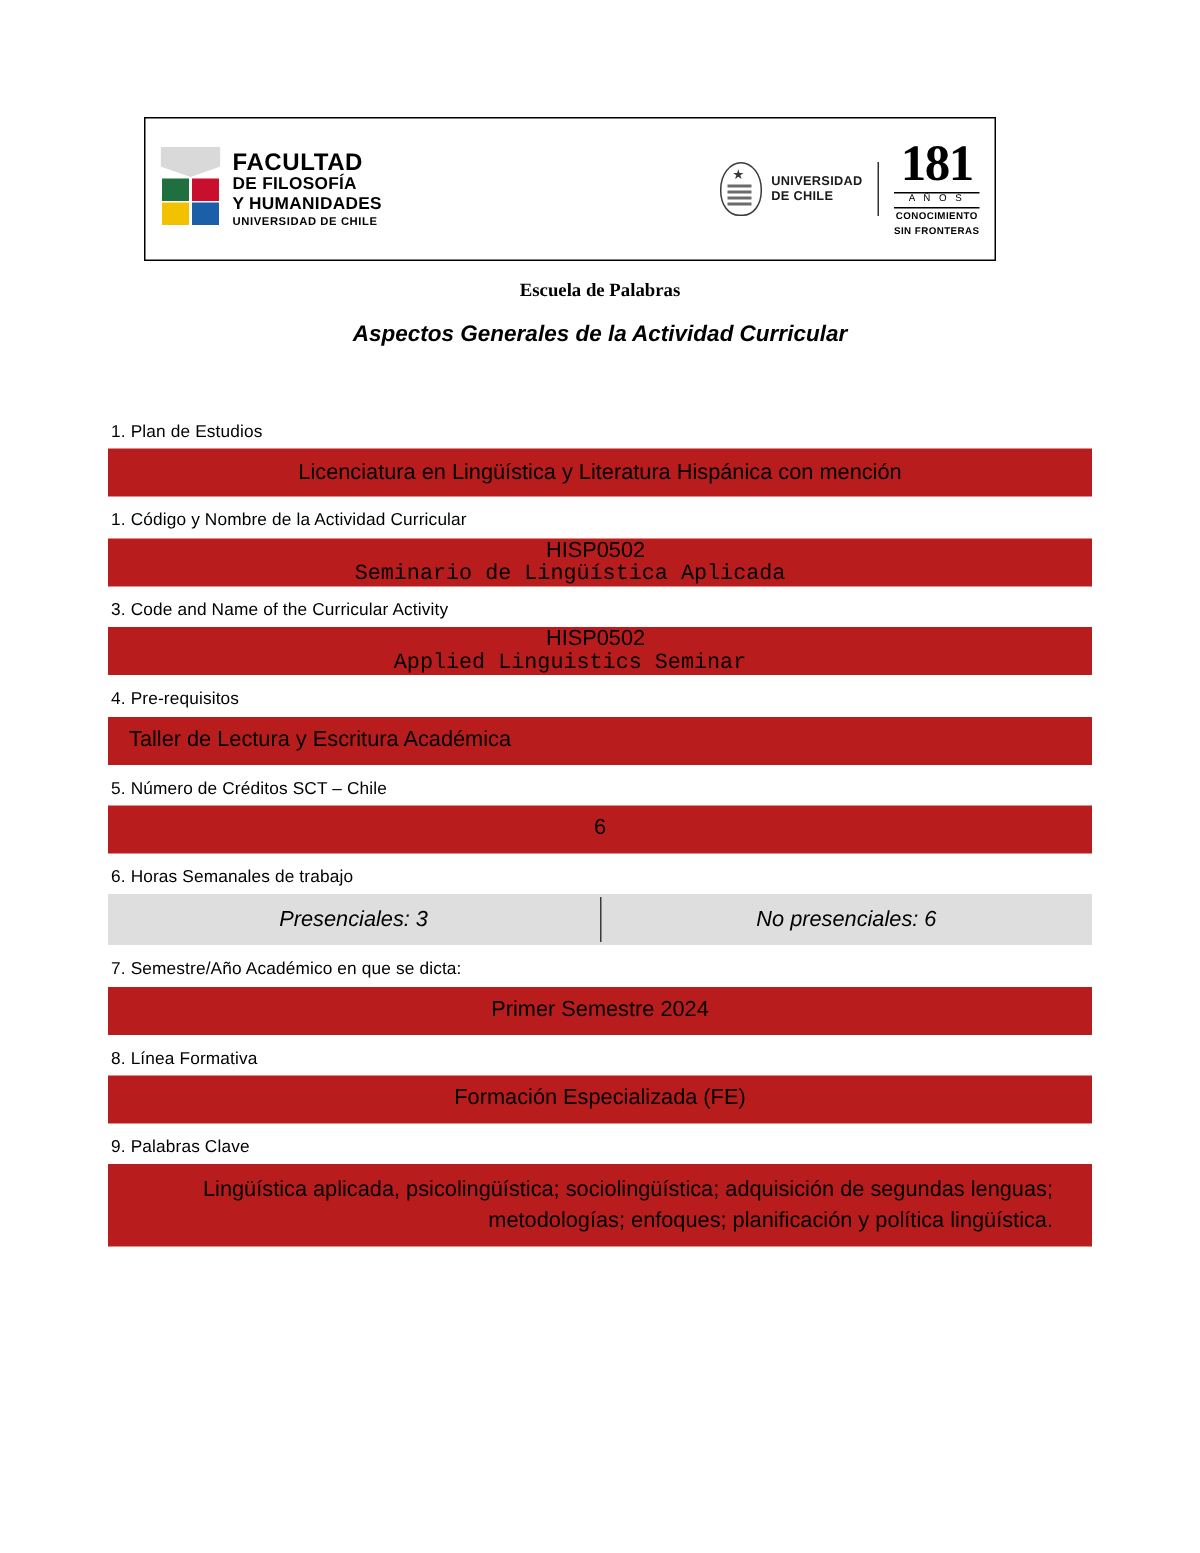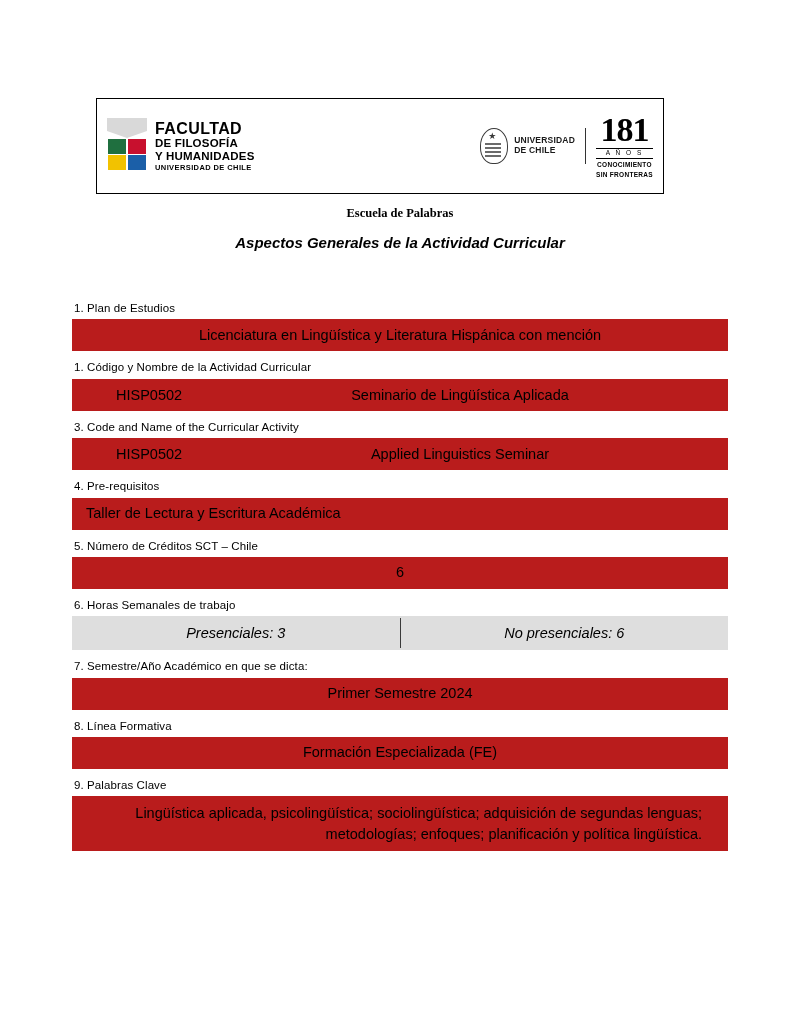--- a/index.html
+++ b/index.html
@@ -14,21 +14,20 @@
     color: #000000;
     position: relative;
     overflow: hidden;
   }
   .page {
     width: 800px;
     height: 811px;
     box-sizing: border-box;
     padding: 0 108px;
     position: relative;
-    margin-top: 20px;
   }
 
   
   .logo-band {
     position: absolute;
     left: 96px;
     top: 78px;
     width: 568px;
     height: 96px;
     border: 1px solid #000000;
@@ -246,32 +245,34 @@
   }
   .two-col .divider {
     width: 1px;
     background: #3a3a3a;
     margin: 2px 0;
   }
   .code-row {
     display: flex;
     width: 656px;
     align-items: center;
+    flex-direction: column;
   }
   .code-row .code {
     width: 160px;
     padding-left: 44px;
     box-sizing: border-box;
     font-size: 14.5px;
   }
   .code-row .name {
     flex: 1;
     text-align: center;
     font-size: 14.5px;
     padding-right: 40px;
+    font-family: Liberation Mono, monospace;
   }
 </style>
 </head>
 <body>
 
 <div class="page">
 
   <div class="logo-band">
 
     <div class="fac-block">

